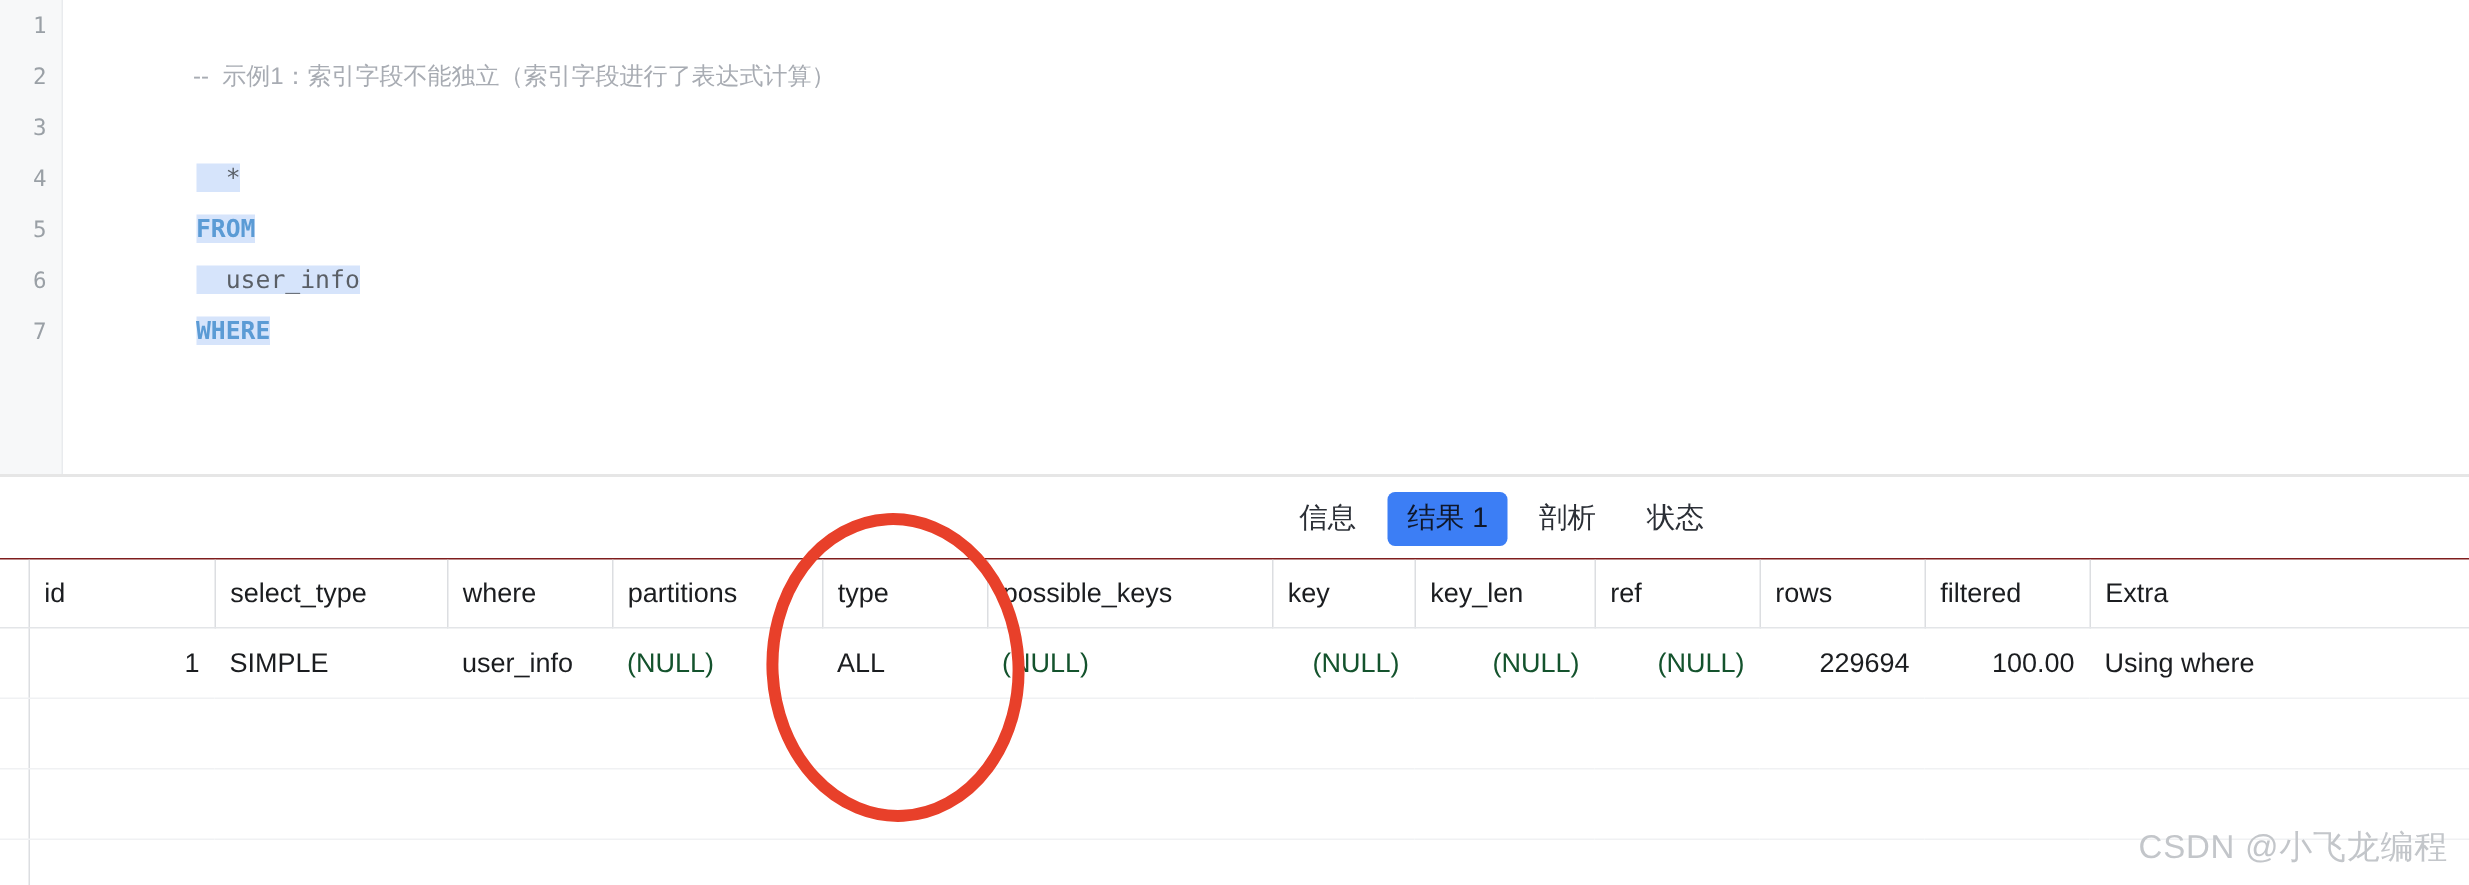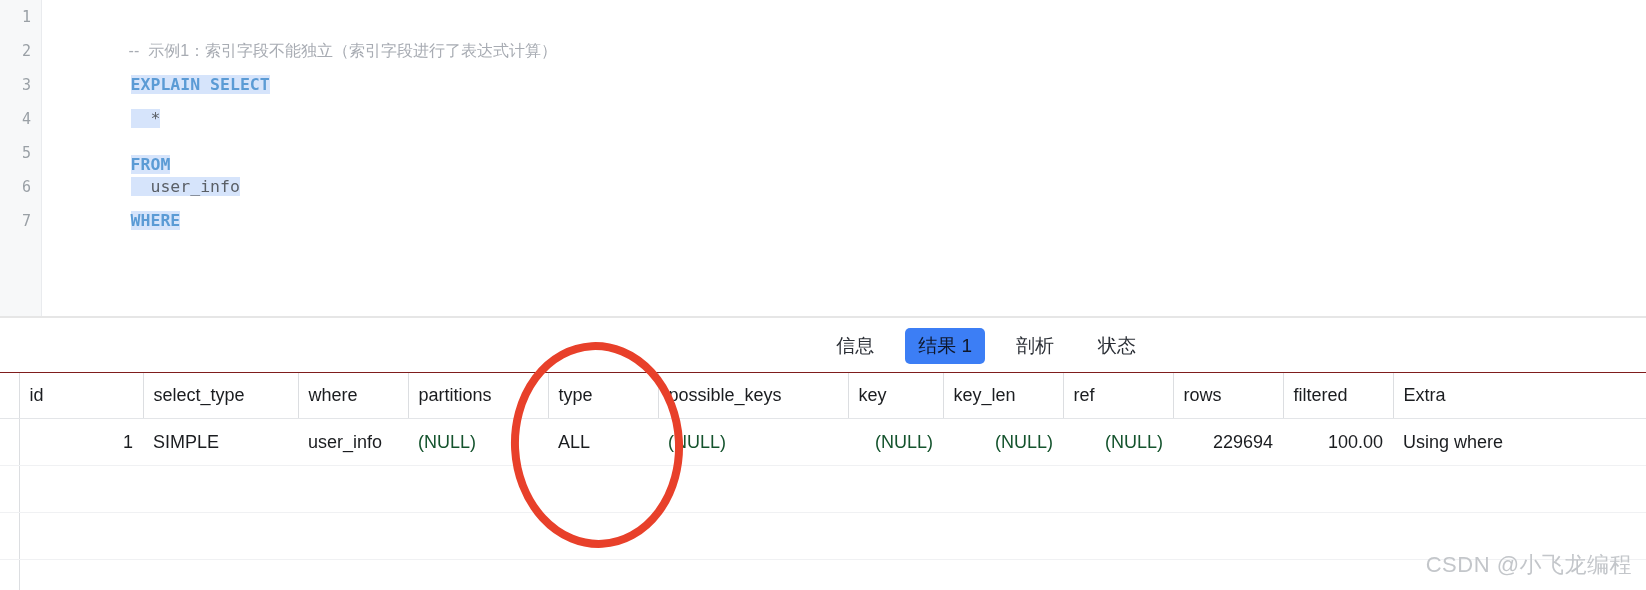--- a/index.html
+++ b/index.html
@@ -77,21 +77,21 @@
     width: 1646px;
     height: 52px;
     background: #ffffff;
   }
   #tabs {
     position: absolute;
     right: 497px;
     top: 8px;
     display: flex;
     align-items: center;
-    gap: 18px;
+    gap: 8px;
   }
   .tab {
     font-size: 19px;
     color: #2b2f36;
     padding: 7px 13px;
     border-radius: 5px;
     line-height: 22px;
     white-space: nowrap;
     cursor: pointer;
   }
@@ -191,29 +191,26 @@
     <div class="gutter-num" style="top:170px">6</div>
     <div class="gutter-num" style="top:204px">7</div>
   </div>
 
   <div id="code">
 
     <div class="code-line" style="top:0px; left:26px">
       <span class="cmt">--  示例1：索引字段不能独立（索引字段进行了表达式计算）</span>
     </div>
 
-    <div class="code-line" style="top:34px; left:28px">
-      <span class="kw hl">EXPLAIN SELECT</span>
-    </div>
 
     <div class="code-line" style="top:68px; left:28px">
       <span class="plain hl">  *</span>
     </div>
 
-    <div class="code-line" style="top:114px; left:28px">
+    <div class="code-line" style="top:102px; left:28px">
       <span class="kw hl">FROM</span>
     </div>
 
     <div class="code-line" style="top:136px; left:28px">
       <span class="plain hl">  user_info</span>
     </div>
 
     <div class="code-line" style="top:170px; left:28px">
       <span class="kw hl">WHERE</span>
     </div>

